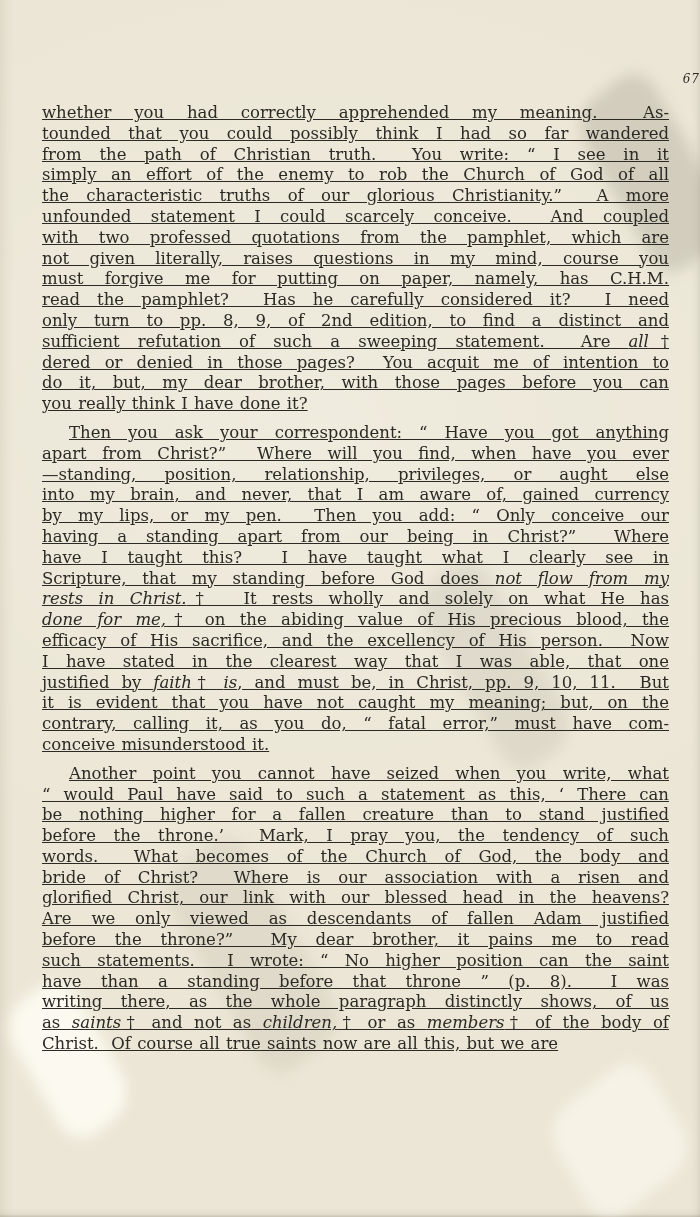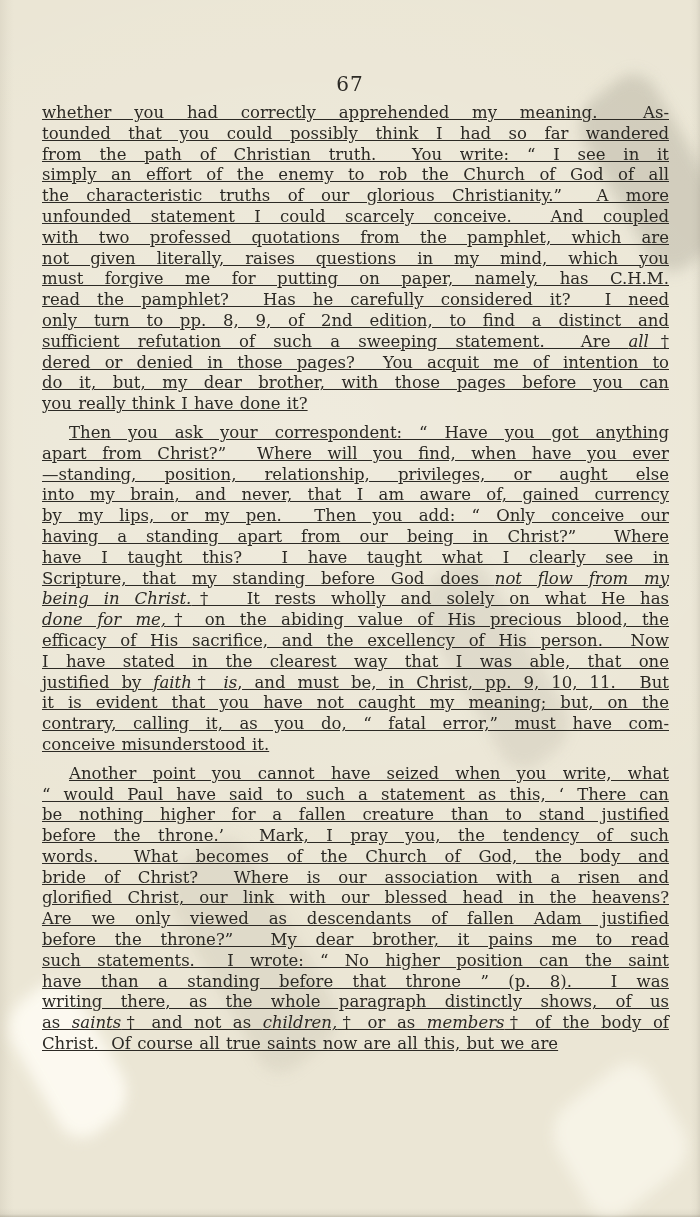--- a/index.html
+++ b/index.html
@@ -27,24 +27,25 @@
   }
   .wm1 { left: 608px; top: 78px;  width: 90px;  height: 190px; background: rgba(150,145,128,0.30); }
   .wm2 { left: 455px; top: 560px; width: 80px;  height: 210px; background: rgba(160,155,138,0.18); }
   .wm3 { left: 205px; top: 840px; width: 95px;  height: 230px; background: rgba(160,155,138,0.16); }
   .wm4 { left: 28px;  top: 985px; width: 80px;  height: 150px; background: rgba(255,253,244,0.85); }
   .wm5 { left: 560px; top: 1080px; width: 120px; height: 120px; background: rgba(255,253,244,0.55); }
 
   .page-number {
     position: absolute;
     top: 72px; left: 0; right: 0;
-    text-align: center;
-    font-size: 20px;
+    text-align: right;
+    font-size: 12px;
     letter-spacing: 1px;
     z-index: 2;
+    font-style: italic;
   }
 
   .text-block {
     position: absolute;
     left: 42px; right: 31px; top: 103px;
     font-size: 16.5px;
     z-index: 2;
   }
   .para { margin: 0 0 8px 0; }
   .line {
@@ -72,39 +73,39 @@
 
   <div class="text-block">
       <div class="para">
         <div class="line">whether you had correctly apprehended my meaning.&nbsp; As-</div>
         <div class="line">tounded that you could possibly think I had so far wandered</div>
         <div class="line">from the path of Christian truth.&nbsp; You write: “ I see in it</div>
         <div class="line">simply an effort of the enemy to rob the Church of God of all</div>
         <div class="line">the characteristic truths of our glorious Christianity.”&nbsp; A more</div>
         <div class="line">unfounded statement I could scarcely conceive.&nbsp; And coupled</div>
         <div class="line">with two professed quotations from the pamphlet, which are</div>
-        <div class="line">not given literally, raises questions in my mind, which you</div>
+        <div class="line">not given literally, raises questions in my mind, course you</div>
         <div class="line">must forgive me for putting on paper, namely, has C.H.M.</div>
         <div class="line">read the pamphlet?&nbsp; Has he carefully considered it?&nbsp; I need</div>
         <div class="line">only turn to pp. 8, 9, of 2nd edition, to find a distinct and</div>
         <div class="line">sufficient refutation of such a sweeping statement.&nbsp; Are <i>all</i>†</div>
         <div class="line">dered or denied in those pages?&nbsp; You acquit me of intention to</div>
         <div class="line">do it, but, my dear brother, with those pages before you can</div>
         <div class="line last">you really think I have done it?</div>
       </div>
       <div class="para">
         <div class="line indent">Then you ask your correspondent: “ Have you got anything</div>
         <div class="line">apart from Christ?”&nbsp; Where will you find, when have you ever</div>
         <div class="line">—standing, position, relationship, privileges, or aught else</div>
         <div class="line">into my brain, and never, that I am aware of, gained currency</div>
         <div class="line">by my lips, or my pen.&nbsp; Then you add: “ Only conceive our</div>
         <div class="line">having a standing apart from our being in Christ?”&nbsp; Where</div>
         <div class="line">have I taught this?&nbsp; I have taught what I clearly see in</div>
         <div class="line">Scripture, that my standing before God does <i>not flow from my</i></div>
-        <div class="line"><i>being in Christ.</i>†&nbsp; It rests wholly and solely on what He has</div>
+        <div class="line"><i>rests in Christ.</i>†&nbsp; It rests wholly and solely on what He has</div>
         <div class="line"><i>done for me,</i>† on the abiding value of His precious blood, the</div>
         <div class="line">efficacy of His sacrifice, and the excellency of His person.&nbsp; Now</div>
         <div class="line">I have stated in the clearest way that I was able, that one</div>
         <div class="line">justified by <i>faith</i>† <i>is</i>, and must be, in Christ, pp. 9, 10, 11.&nbsp; But</div>
         <div class="line">it is evident that you have not caught my meaning; but, on the</div>
         <div class="line">contrary, calling it, as you do, “ fatal error,” must have com-</div>
         <div class="line last">conceive misunderstood it.</div>
       </div>
       <div class="para">
         <div class="line indent">Another point you cannot have seized when you write, what</div>

